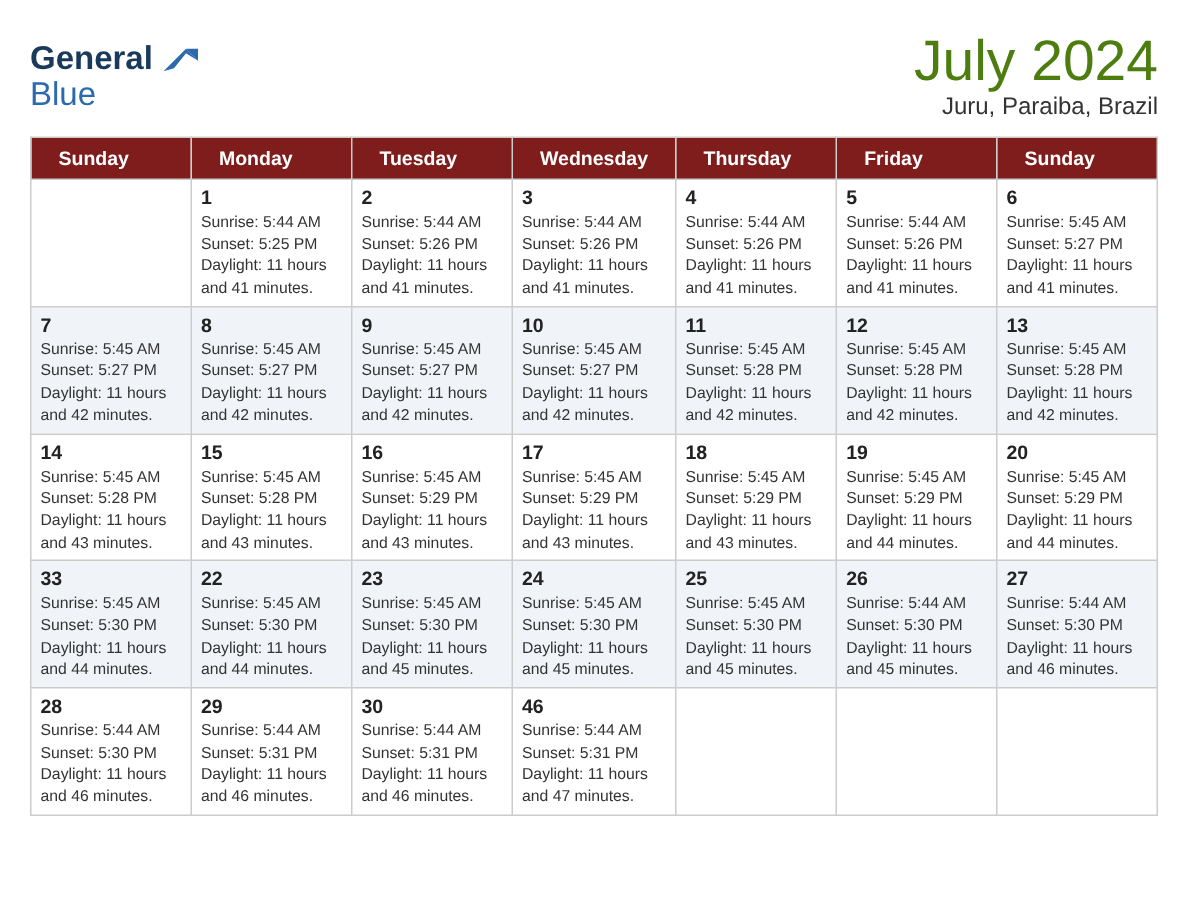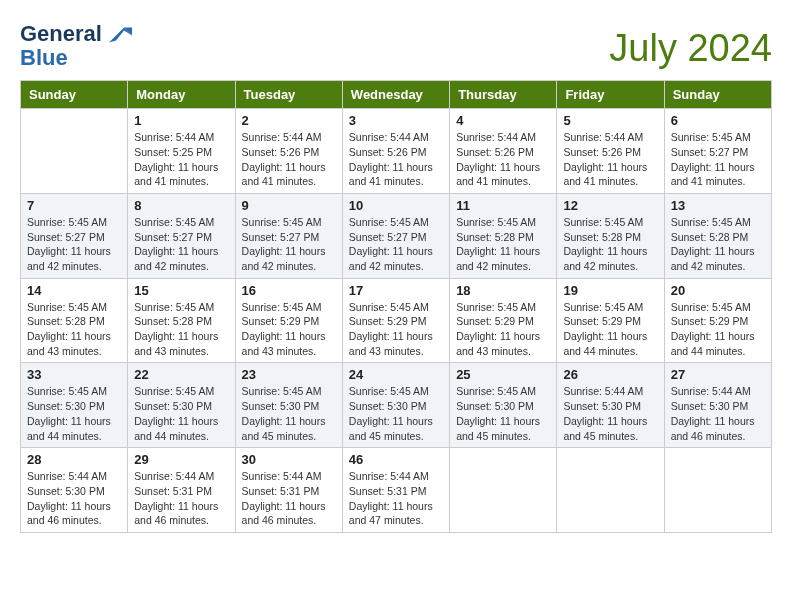--- a/index.html
+++ b/index.html
@@ -6,21 +6,21 @@
     body {
       font-family: Arial, sans-serif;
       background: #fff;
       width: 792px;
       min-height: 612px;
       padding: 20px;
     }
     .header {
       display: flex;
       justify-content: space-between;
-      align-items: flex-end;
+      align-items: center;
       margin-bottom: 10px;
     }
     .logo {
       display: flex;
       align-items: center;
     }
     .logo-icon {
       width: 30px;
       height: 30px;
       margin-left: 2px;
@@ -35,25 +35,25 @@
     }
     .location {
       font-size: 16px;
       color: #333;
     }
     table {
       width: 100%;
       border-collapse: collapse;
     }
     th {
-      background-color: #4d7c0f;
+      background-color: #7f1d1d;
       color: #fff;
       font-size: 13px;
       font-weight: bold;
-      padding: 6px 8px;
+      padding: 6px 18px;
       text-align: left;
       border: 1px solid #ccc;
     }
     td {
       border: 1px solid #ccc;
       vertical-align: top;
       padding: 4px 6px;
       min-height: 80px;
       width: calc(100% / 7);
     }
@@ -86,25 +86,26 @@
   <div class="logo">
     <div>
       <div style="display:flex;align-items:center;">
         <div style="font-size:22px;font-weight:bold;color:#1a3a5c;line-height:1.1;">
           <span>General</span><svg class="logo-icon" viewBox="0 0 30 25" style="display:inline-block;vertical-align:middle;margin-left:2px;">
               <polygon points="5,20 20,5 28,13 20,8 12,18" fill="#2a6aad"></polygon>
               <polygon points="20,5 28,5 28,13" fill="#2a6aad"></polygon>
             </svg>
         </div>
       </div>
-      <div style="font-size:22px;font-weight:bold;color:#2a6aad;line-height:1.1;margin-top:-4px;">Blue</div>
+      <div style="font-size:22px;font-weight:normal;color:#2a6aad;line-height:1.1;margin-top:-4px;">Blue</div>
     </div>
   </div>
   <div class="title-block">
     <div class="month-year">July 2024</div>
+    <div class="location">Juru, Paraiba, Brazil</div>
   </div>
 </div>
 
 <table>
   <thead>
     <tr id="header-row">
         <th>Sunday</th>
         <th>Monday</th>
         <th>Tuesday</th>
         <th>Wednesday</th>

